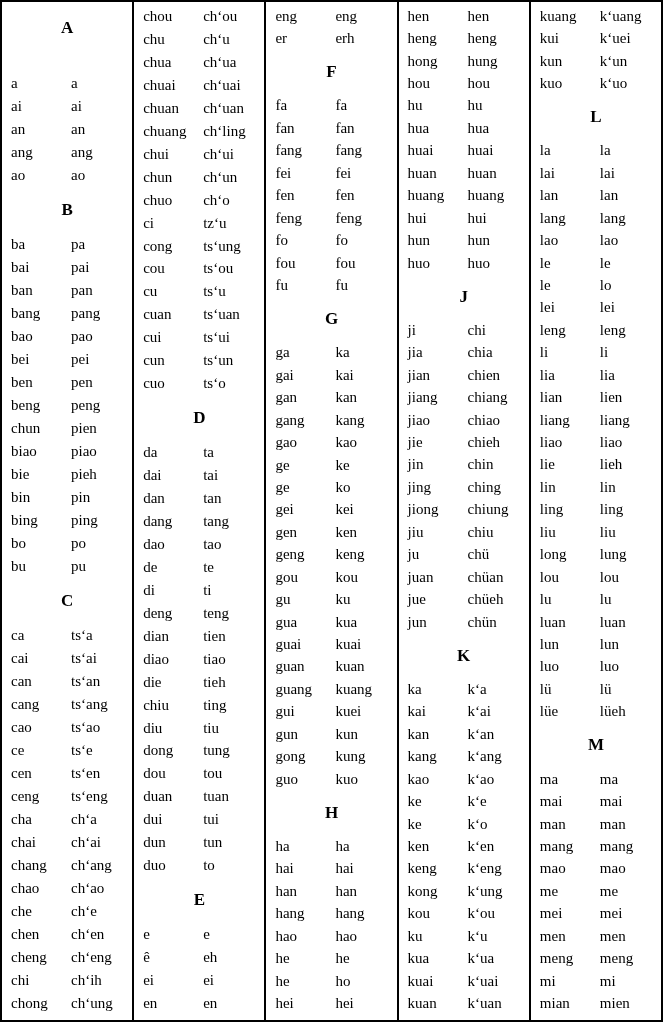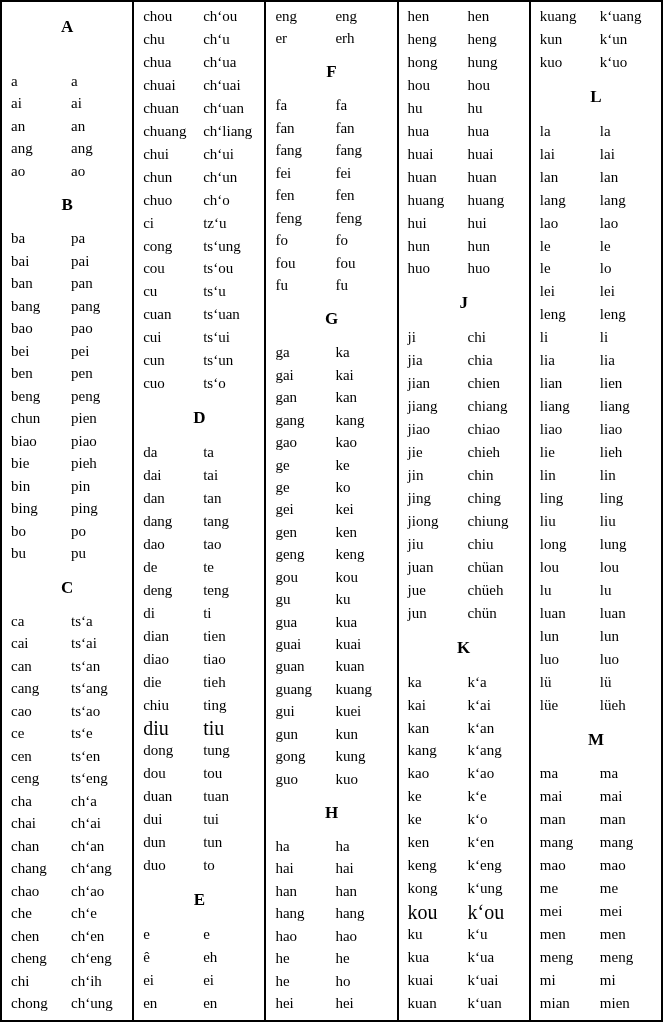--- a/index.html
+++ b/index.html
@@ -30,21 +30,21 @@
   .erow {
     flex: 1 1 0;
     min-height: 0;
     display: flex;
     align-items: center;
     padding-left: 9px;
     font-size: 15px;
     line-height: 1;
     white-space: nowrap;
   }
-  .erow.big { font-size: 20px; }
+  .erow.big { font-size: 15px; }
   .py { flex: 0 0 60px; }
   .wg { flex: 1 1 auto; }
   .hrow {
     flex: 2 1 0;
     min-height: 0;
     display: flex;
     align-items: center;
     justify-content: center;
     font-weight: 700;
     font-size: 17px;
@@ -180,24 +180,20 @@
       </div>
       <div class="erow">
         <span class="py">cha</span>
         <span class="wg">ch‘a</span>
       </div>
       <div class="erow">
         <span class="py">chai</span>
         <span class="wg">ch‘ai</span>
       </div>
       <div class="erow">
-        <span class="py">chan</span>
-        <span class="wg">ch‘an</span>
-      </div>
-      <div class="erow">
         <span class="py">chang</span>
         <span class="wg">ch‘ang</span>
       </div>
       <div class="erow">
         <span class="py">chao</span>
         <span class="wg">ch‘ao</span>
       </div>
       <div class="erow">
         <span class="py">che</span>
         <span class="wg">ch‘e</span>
@@ -235,21 +231,21 @@
       <div class="erow">
         <span class="py">chuai</span>
         <span class="wg">ch‘uai</span>
       </div>
       <div class="erow">
         <span class="py">chuan</span>
         <span class="wg">ch‘uan</span>
       </div>
       <div class="erow">
         <span class="py">chuang</span>
-        <span class="wg">ch‘liang</span>
+        <span class="wg">ch‘ling</span>
       </div>
       <div class="erow">
         <span class="py">chui</span>
         <span class="wg">ch‘ui</span>
       </div>
       <div class="erow">
         <span class="py">chun</span>
         <span class="wg">ch‘un</span>
       </div>
       <div class="erow">
@@ -309,26 +305,26 @@
       </div>
       <div class="erow">
         <span class="py">dao</span>
         <span class="wg">tao</span>
       </div>
       <div class="erow">
         <span class="py">de</span>
         <span class="wg">te</span>
       </div>
       <div class="erow">
+        <span class="py">di</span>
+        <span class="wg">ti</span>
+      </div>
+      <div class="erow">
         <span class="py">deng</span>
         <span class="wg">teng</span>
-      </div>
-      <div class="erow">
-        <span class="py">di</span>
-        <span class="wg">ti</span>
       </div>
       <div class="erow">
         <span class="py">dian</span>
         <span class="wg">tien</span>
       </div>
       <div class="erow">
         <span class="py">diao</span>
         <span class="wg">tiao</span>
       </div>
       <div class="erow">
@@ -640,20 +636,24 @@
       </div>
       <div class="erow">
         <span class="py">jiong</span>
         <span class="wg">chiung</span>
       </div>
       <div class="erow">
         <span class="py">jiu</span>
         <span class="wg">chiu</span>
       </div>
       <div class="erow">
+        <span class="py">ju</span>
+        <span class="wg">chü</span>
+      </div>
+      <div class="erow">
         <span class="py">juan</span>
         <span class="wg">chüan</span>
       </div>
       <div class="erow">
         <span class="py">jue</span>
         <span class="wg">chüeh</span>
       </div>
       <div class="erow">
         <span class="py">jun</span>
         <span class="wg">chün</span>
@@ -719,20 +719,24 @@
       </div>
       <div class="erow">
         <span class="py">kuan</span>
         <span class="wg">k‘uan</span>
       </div>
     </div>
     <div class="col">
       <div class="erow">
         <span class="py">kuang</span>
         <span class="wg">k‘uang</span>
+      </div>
+      <div class="erow">
+        <span class="py">kui</span>
+        <span class="wg">k‘uei</span>
       </div>
       <div class="erow">
         <span class="py">kun</span>
         <span class="wg">k‘un</span>
       </div>
       <div class="erow">
         <span class="py">kuo</span>
         <span class="wg">k‘uo</span>
       </div>
       <div class="hrow">

